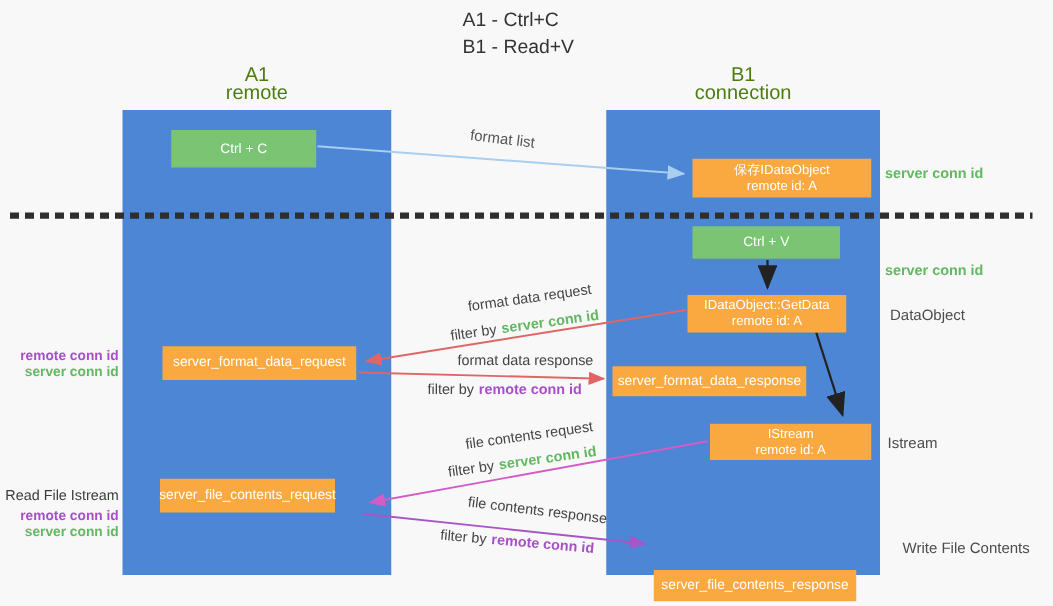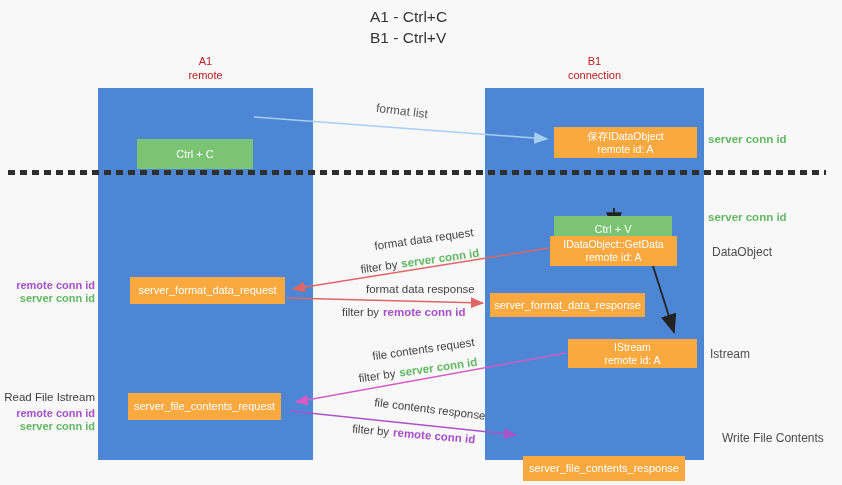--- a/index.html
+++ b/index.html
@@ -1,43 +1,43 @@
 <!DOCTYPE html>
 <html><head>
 <meta charset="utf-8">
 <style>
   html,body{margin:0;padding:0;background:#f8f8f8;}
   .stage{position:relative;width:842px;height:485px;background:#f8f8f8;overflow:hidden;
          font-family:"Liberation Sans", sans-serif;color:#333;border-radius:22px;}
   .title{position:absolute;left:370px;top:6px;font-size:15.5px;line-height:21px;color:#333;z-index:4;}
-  .lane-header{position:absolute;top:54px;text-align:center;font-size:11px;line-height:14px;color:#b91c1c;z-index:4;}
+  .lane-header{position:absolute;top:54px;text-align:center;font-size:16px;line-height:14px;color:#4d7c0f;z-index:4;}
   .lane{position:absolute;top:88px;height:372px;background:#4c86d4;z-index:1;}
   .divider{position:absolute;left:8px;top:170px;width:818px;height:5px;z-index:3;
            background:repeating-linear-gradient(to right,#2e2e2e 0 7px,transparent 7px 12px);}
   .box{position:absolute;display:flex;flex-direction:column;align-items:center;justify-content:center;
        color:#fff;font-size:11px;text-align:center;z-index:4;line-height:13px;}
-  .green{background:#7ac474;margin-top:35px;}
+  .green{background:#7ac474;}
   .orange{background:#f9a93f;}
   .box .sub{font-size:10.5px;}
   .elbl{position:absolute;font-size:11.5px;color:#444;white-space:nowrap;z-index:4;transform-origin:center;}
   .slbl{position:absolute;font-size:12px;color:#4c4c4c;white-space:nowrap;z-index:4;}
   .green-t{color:#62b862;font-weight:bold;}
   .purple-t{color:#a74fc9;font-weight:bold;}
   .pfx{margin-right:4px;}
   .leftcol{position:absolute;left:0;width:95px;text-align:right;font-size:11px;line-height:13px;z-index:4;white-space:nowrap;}
   svg.arrows{position:absolute;left:0;top:0;z-index:2;}
 </style>
 </head>
 <body>
 
 <div class="stage">
 
   <div class="title">
     <div>A1 - Ctrl+C</div>
-    <div>B1 - Ctrl+V</div>
+    <div>B1 - Read+V</div>
   </div>
 
   <div class="lane-header" style="left:98px;width:215px;">
     <div>A1</div>
     <div>remote</div>
   </div>
   <div class="lane-header" style="left:485px;width:219px;">
     <div>B1</div>
     <div>connection</div>
   </div>
@@ -90,21 +90,21 @@
 
   <div class="box orange" style="left:490px;top:293px;width:155px;height:24px;">server_format_data_response</div>
 
   <div class="box orange" style="left:130px;top:277px;width:155px;height:27px;">server_format_data_request</div>
 
   <div class="box orange" style="left:568px;top:339px;width:129px;height:29px;">
     <div class="sub">IStream</div>
     <div class="sub">remote id: A</div>
   </div>
 
-  <div class="box orange" style="left:128px;top:393px;width:153px;height:27px;">server_file_contents_request</div>
+  <div class="box orange" style="left:128px;top:383px;width:140px;height:27px;">server_file_contents_request</div>
 
   <div class="box orange" style="left:523px;top:425px;width:162px;height:25px;margin-top:31px;">server_file_contents_response</div>
 
   <div class="elbl" style="left:376px;top:104px;transform:rotate(7deg);color:#555;font-size:12px;">format list</div>
 
   <div class="elbl" style="left:374px;top:233px;transform:rotate(-8deg);">format data request</div>
   <div class="elbl" style="left:360px;top:255px;transform:rotate(-8deg);">
     <span class="pfx">filter by</span><span class="green-t">server conn id</span>
   </div>
 

